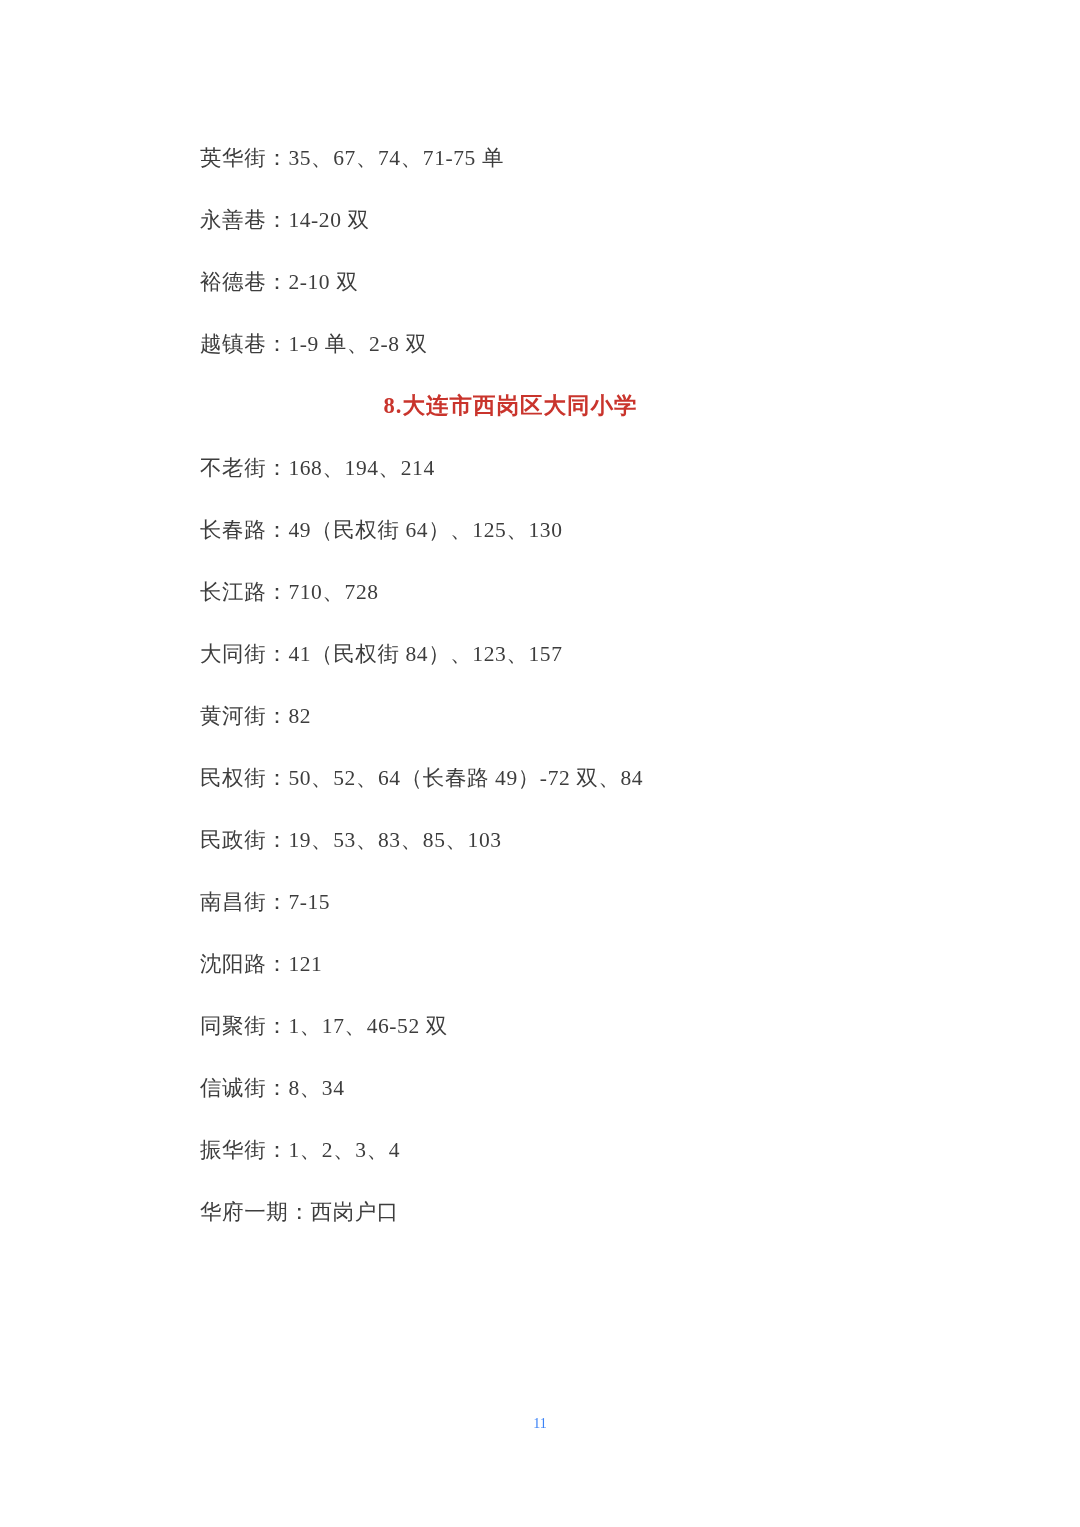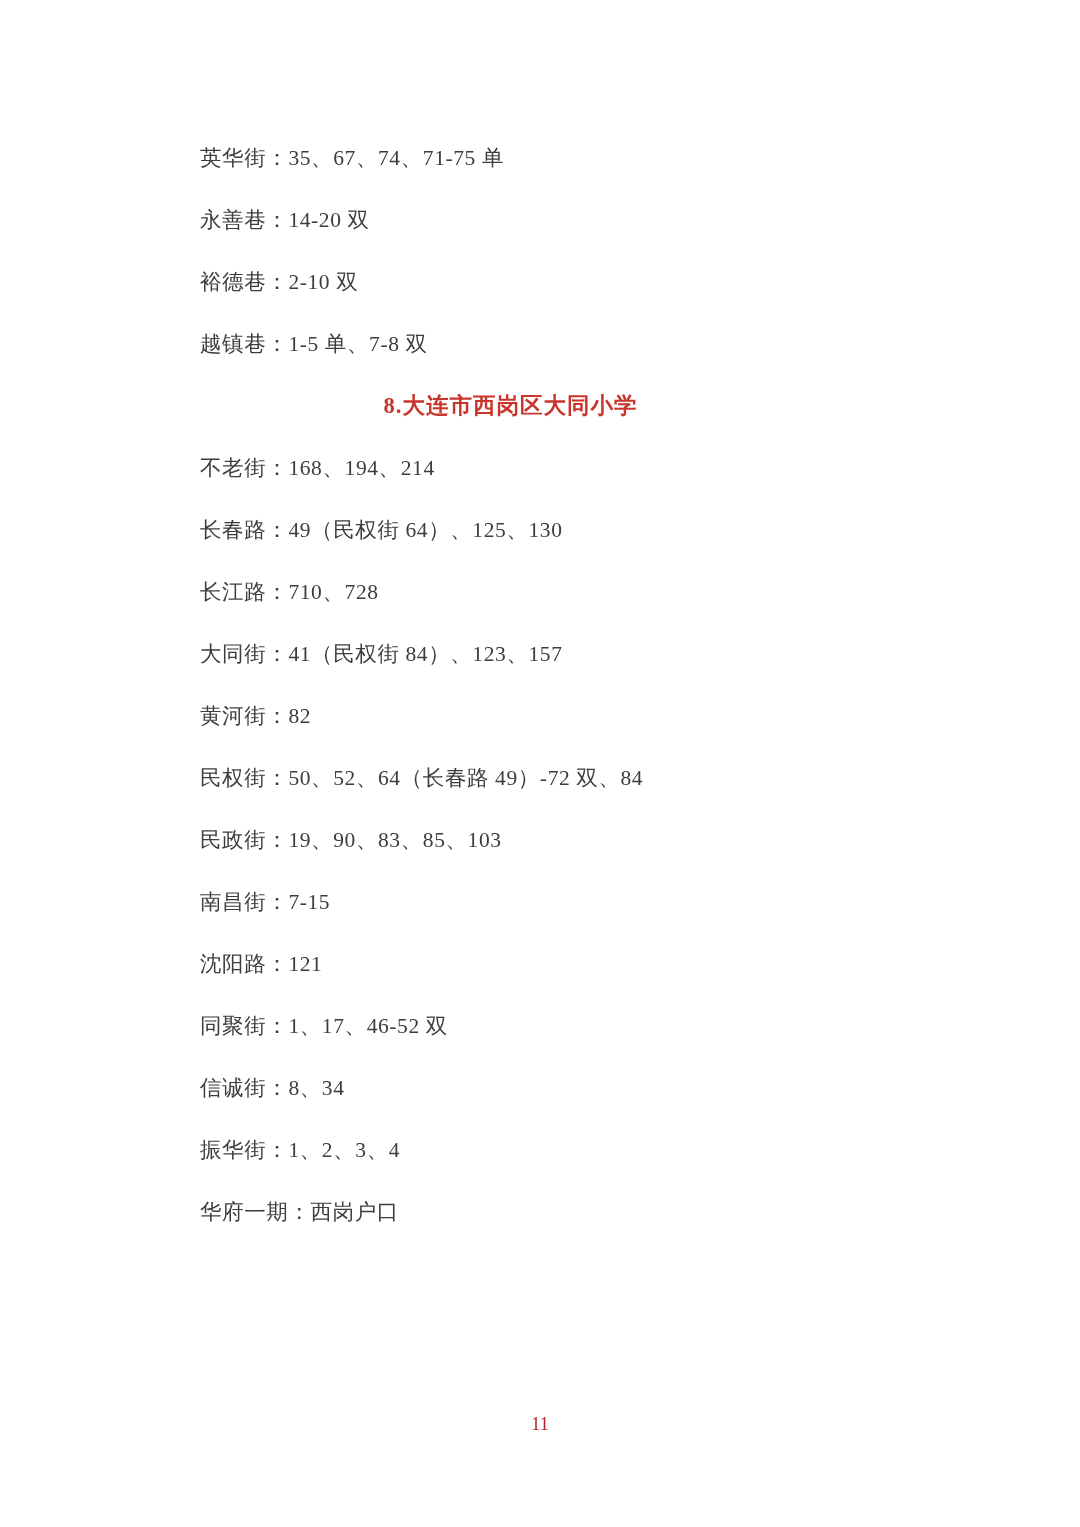--- a/index.html
+++ b/index.html
@@ -39,46 +39,46 @@
     color: #c9342c;
     text-align: center;
     letter-spacing: 1px;
   }
   .page-number {
     position: absolute;
     top: 1404px;
     left: 0;
     width: 1080px;
     text-align: center;
-    font-size: 18px;
+    font-size: 14px;
     line-height: 40px;
-    color: #b91c1c;
+    color: #3b82f6;
     font-family: "Liberation Serif", "DejaVu Serif", serif;
   }
 </style>
 </head>
 <body>
 
 <div class="page">
   <div class="content">
 
     <p class="line">英华街：35、67、74、71-75 单</p>
     <p class="line">永善巷：14-20 双</p>
     <p class="line">裕德巷：2-10 双</p>
-    <p class="line">越镇巷：1-5 单、7-8 双</p>
+    <p class="line">越镇巷：1-9 单、2-8 双</p>
 
     <h2 class="section-heading">8.大连市西岗区大同小学</h2>
 
     <p class="line">不老街：168、194、214</p>
     <p class="line">长春路：49（民权街 64）、125、130</p>
     <p class="line">长江路：710、728</p>
     <p class="line">大同街：41（民权街 84）、123、157</p>
     <p class="line">黄河街：82</p>
     <p class="line">民权街：50、52、64（长春路 49）-72 双、84</p>
-    <p class="line">民政街：19、90、83、85、103</p>
+    <p class="line">民政街：19、53、83、85、103</p>
     <p class="line">南昌街：7-15</p>
     <p class="line">沈阳路：121</p>
     <p class="line">同聚街：1、17、46-52 双</p>
     <p class="line">信诚街：8、34</p>
     <p class="line">振华街：1、2、3、4</p>
     <p class="line">华府一期：西岗户口</p>
 
   </div>
 
   <div class="page-number">11</div>

